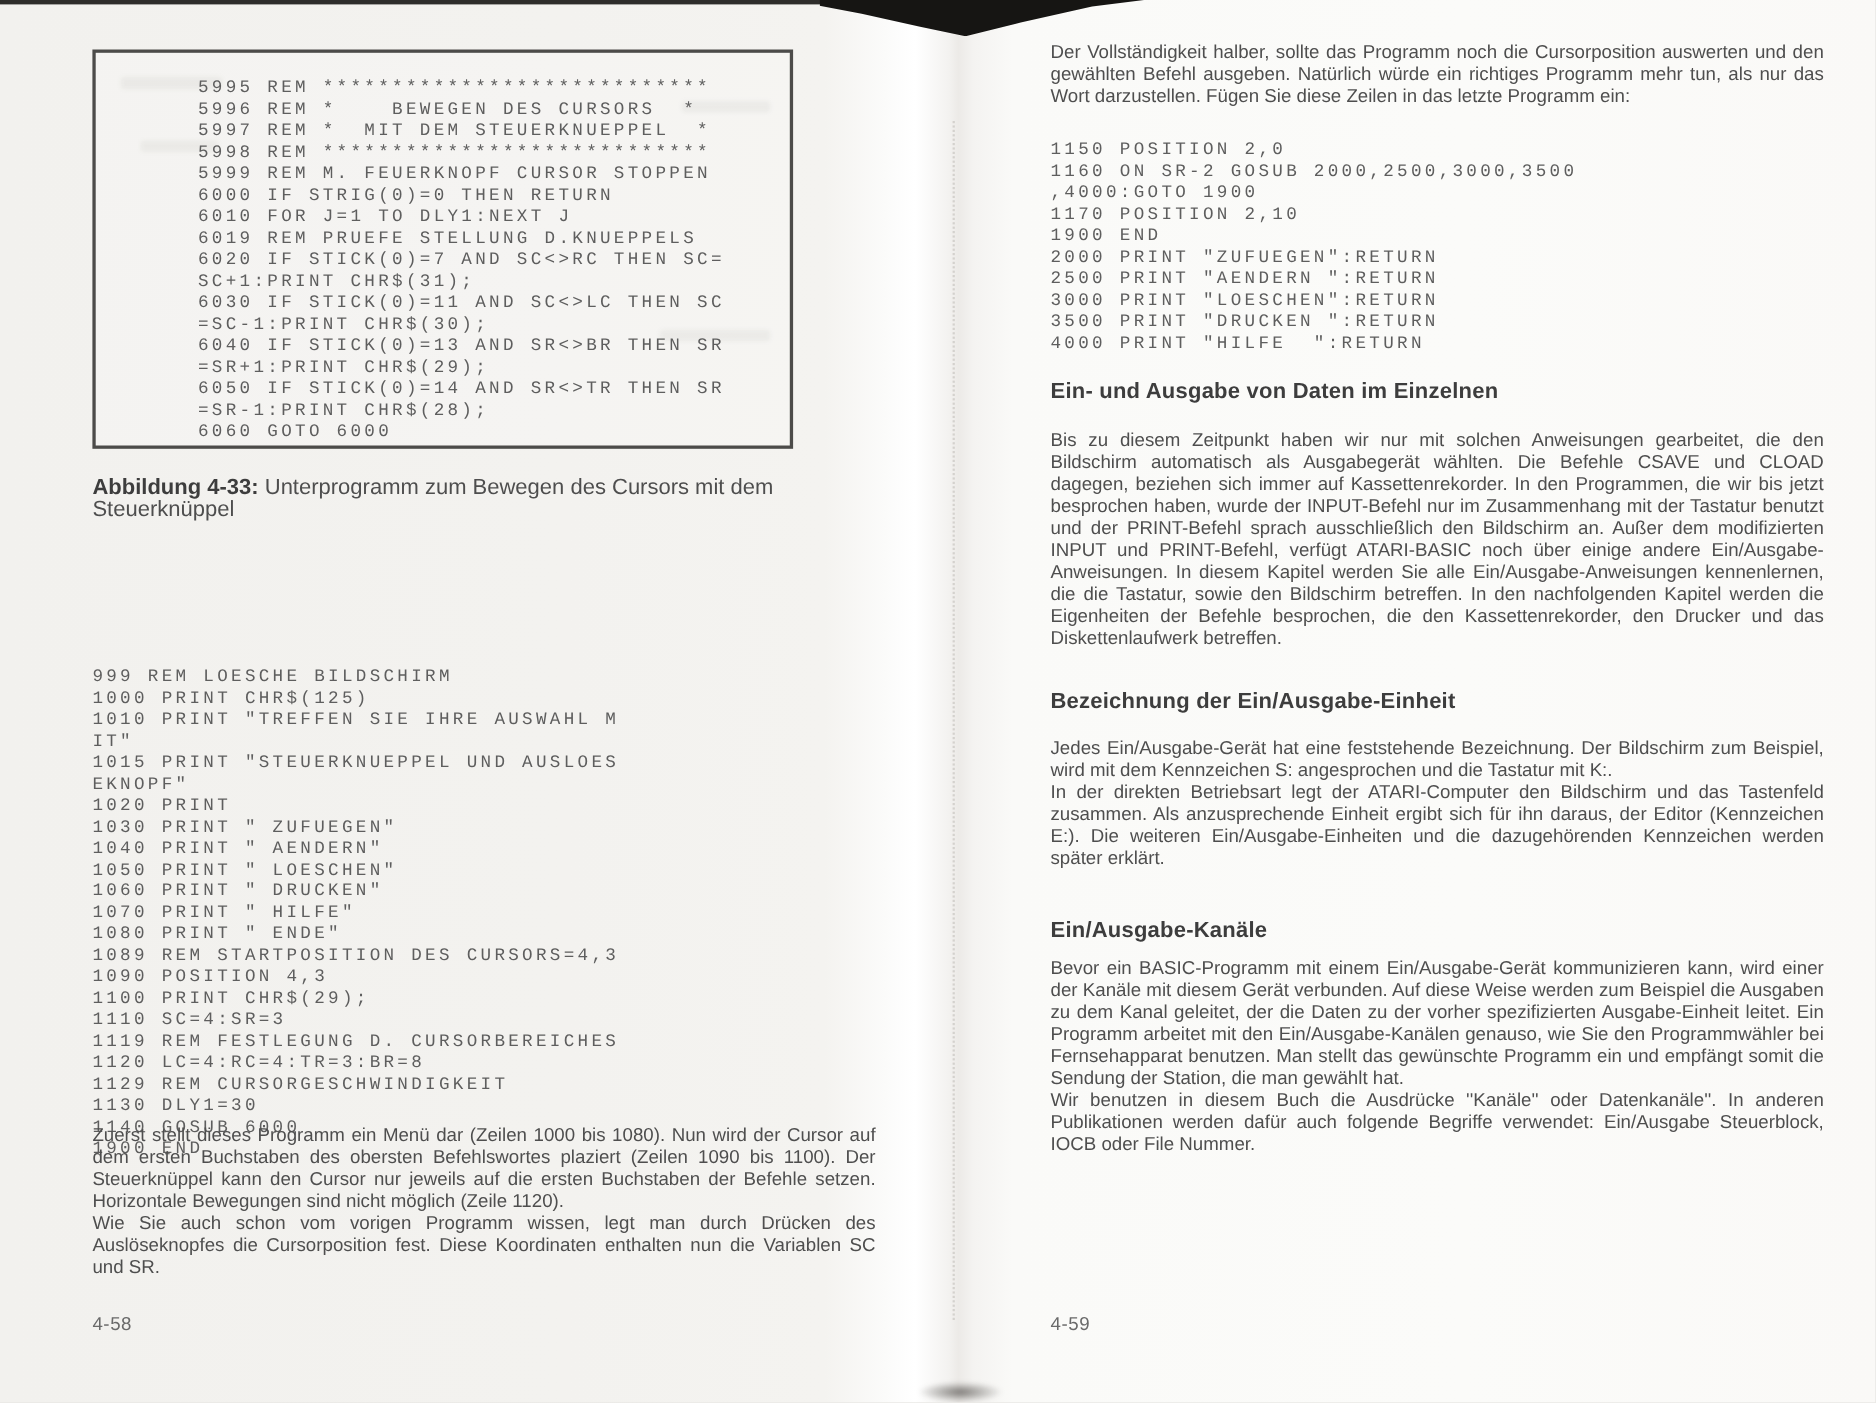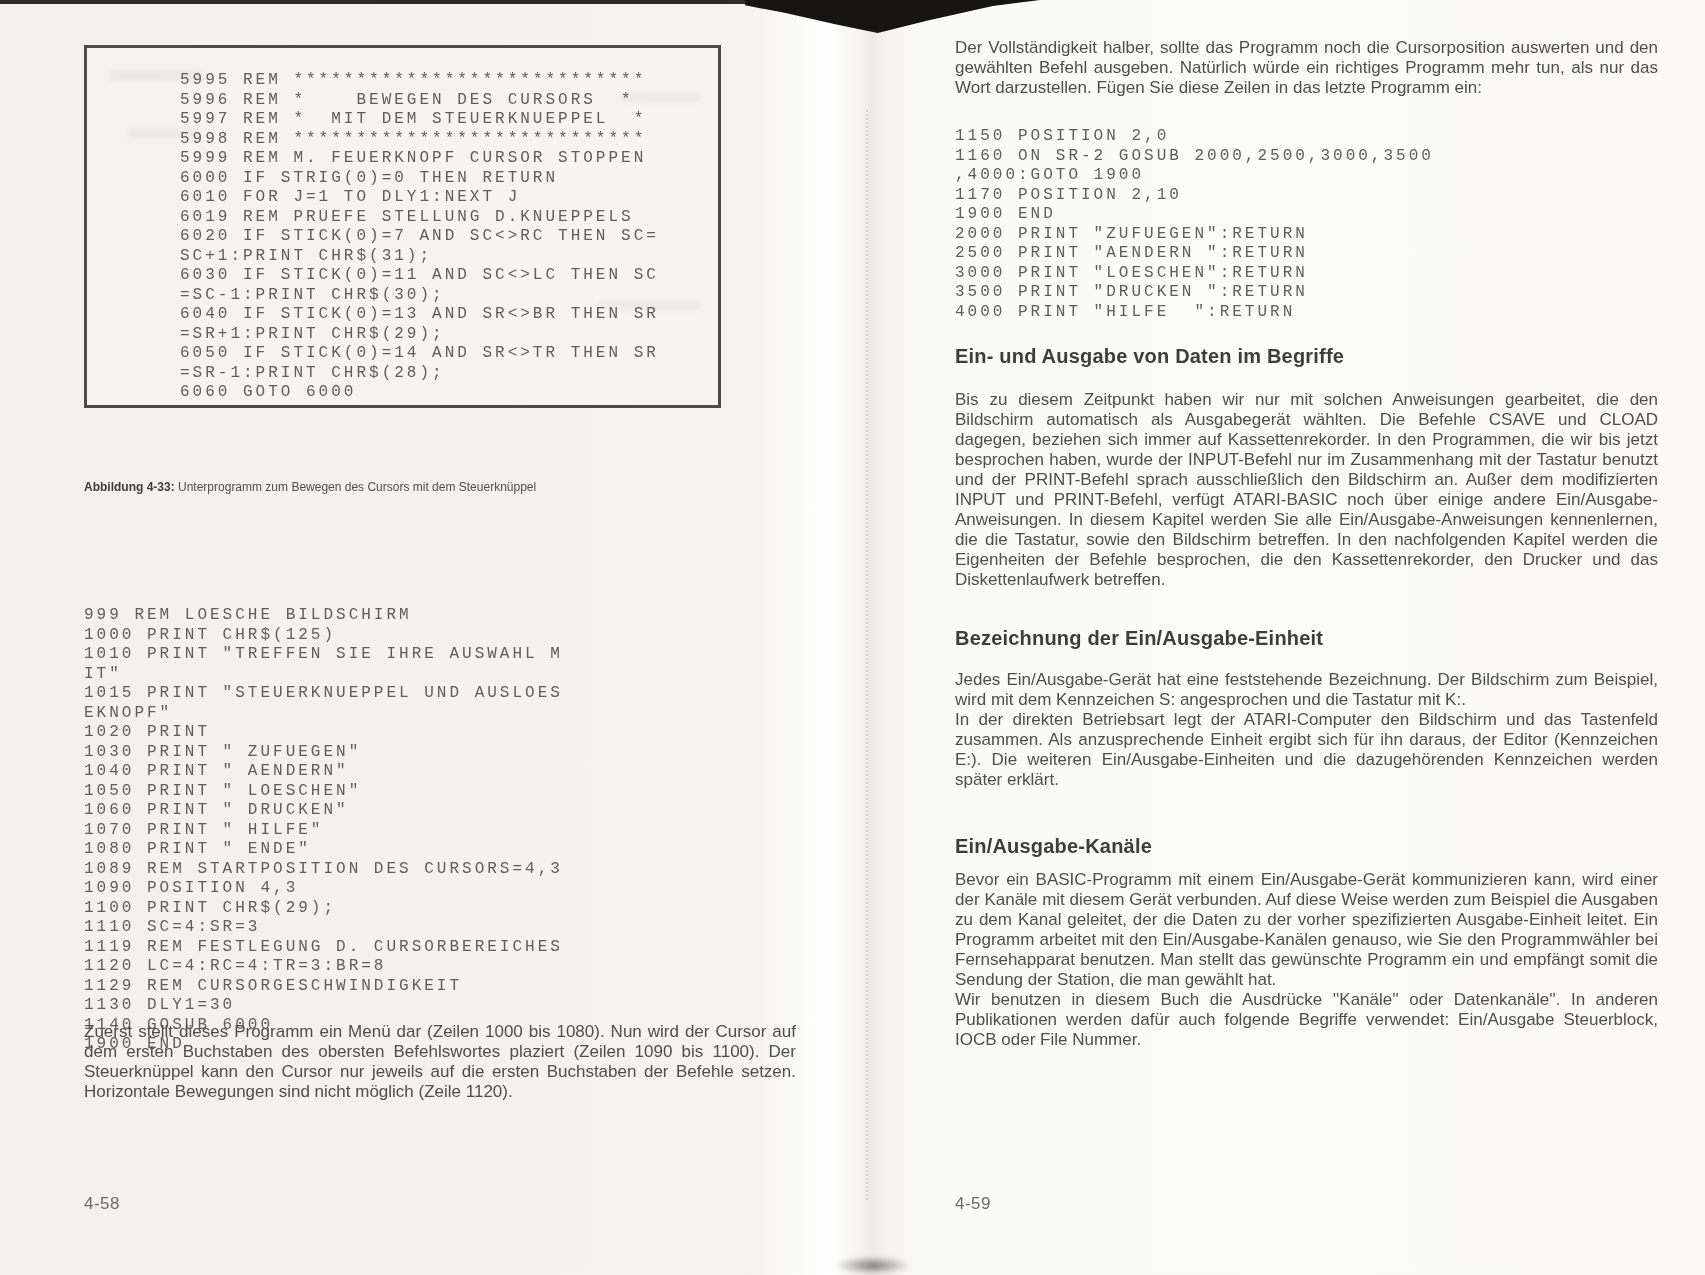--- a/index.html
+++ b/index.html
@@ -36,21 +36,21 @@
   .page > *{position:absolute;left:0;margin:0;}
 
   .bodytext{font-size:17px;line-height:20px;color:#4e4e4e;text-align:justify;width:100%;}
   .bodytext p{margin:0;}
   .code{
     font-family:"Liberation Mono","DejaVu Sans Mono",monospace;
     font-size:16px;line-height:19.5px;letter-spacing:3px;
     color:#5e5e5e;white-space:pre;margin:0;
   }
   h2{font-size:20px;line-height:24px;font-weight:bold;color:#3d3d3d;margin:0;letter-spacing:.2px;}
-  .caption{font-size:12px;line-height:20px;color:#4e4e4e;margin-top:44px;}
+  .caption{font-size:20px;line-height:20px;color:#4e4e4e;}
   .caption b{color:#3d3d3d;}
   .pagenum{width:100%;font-size:17px;color:#6a6a6a;letter-spacing:.5px;}
 
   .figure-box{left:0;top:45px;width:631px;height:357px;border:3px solid #4c4b49;
     background:rgba(255,255,255,.18);}
   .figure-box pre{position:absolute;left:93px;top:23px;}
 
   .caption-l{top:433px;}
   .intro-l{top:488px;}
   .listing-l{top:581px;margin-top:25px;}
@@ -126,20 +126,21 @@
 1110 SC=4:SR=3
 1119 REM FESTLEGUNG D. CURSORBEREICHES
 1120 LC=4:RC=4:TR=3:BR=8
 1129 REM CURSORGESCHWINDIGKEIT
 1130 DLY1=30
 1140 GOSUB 6000
 1900 END</pre>
 
     <div class="bodytext closing-l">
       <p>Zuerst stellt dieses Programm ein Menü dar (Zeilen 1000 bis 1080). Nun wird der Cursor auf dem ersten Buchstaben des obersten Befehlswortes plaziert (Zeilen 1090 bis 1100). Der Steuerknüppel kann den Cursor nur jeweils auf die ersten Buchstaben der Befehle setzen. Horizontale Bewegungen sind nicht möglich (Zeile 1120).</p>
+      <p>Wie Sie auch schon vom vorigen Programm wissen, legt man durch Drücken des Auslöseknopfes die Cursorposition fest. Diese Koordinaten enthalten nun die Variablen SC und SR.</p>
     </div>
 
     <div class="pagenum pagenum-l">4-58</div>
   </section>
 
   <section class="page right">
 
     <div class="bodytext intro-r">
       <p>Der Vollständigkeit halber, sollte das Programm noch die Cursorposition auswerten und den gewählten Befehl ausgeben. Natürlich würde ein richtiges Programm mehr tun, als nur das Wort darzustellen. Fügen Sie diese Zeilen in das letzte Programm ein:</p>
     </div>
@@ -148,21 +149,21 @@
 1160 ON SR-2 GOSUB 2000,2500,3000,3500
 ,4000:GOTO 1900
 1170 POSITION 2,10
 1900 END
 2000 PRINT "ZUFUEGEN":RETURN
 2500 PRINT "AENDERN ":RETURN
 3000 PRINT "LOESCHEN":RETURN
 3500 PRINT "DRUCKEN ":RETURN
 4000 PRINT "HILFE  ":RETURN</pre>
 
-    <h2 class="head-1">Ein- und Ausgabe von Daten im Begriffe</h2>
+    <h2 class="head-1">Ein- und Ausgabe von Daten im Einzelnen</h2>
     <div class="bodytext para-1">
       <p>Bis zu diesem Zeitpunkt haben wir nur mit solchen Anweisungen gearbeitet, die den Bildschirm automatisch als Ausgabegerät wählten. Die Befehle CSAVE und CLOAD dagegen, beziehen sich immer auf Kassettenrekorder. In den Programmen, die wir bis jetzt besprochen haben, wurde der INPUT-Befehl nur im Zusammenhang mit der Tastatur benutzt und der PRINT-Befehl sprach ausschließlich den Bildschirm an. Außer dem modifizierten INPUT und PRINT-Befehl, verfügt ATARI-BASIC noch über einige andere Ein/Ausgabe-Anweisungen. In diesem Kapitel werden Sie alle Ein/Ausgabe-Anweisungen kennenlernen, die die Tastatur, sowie den Bildschirm betreffen. In den nachfolgenden Kapitel werden die Eigenheiten der Befehle besprochen, die den Kassettenrekorder, den Drucker und das Diskettenlaufwerk betreffen.</p>
     </div>
 
     <h2 class="head-2">Bezeichnung der Ein/Ausgabe-Einheit</h2>
     <div class="bodytext para-2">
       <p>Jedes Ein/Ausgabe-Gerät hat eine feststehende Bezeichnung. Der Bildschirm zum Beispiel, wird mit dem Kennzeichen S: angesprochen und die Tastatur mit K:.</p>
       <p>In der direkten Betriebsart legt der ATARI-Computer den Bildschirm und das Tastenfeld zusammen. Als anzusprechende Einheit ergibt sich für ihn daraus, der Editor (Kennzeichen E:). Die weiteren Ein/Ausgabe-Einheiten und die dazugehörenden Kennzeichen werden später erklärt.</p>
     </div>
 

